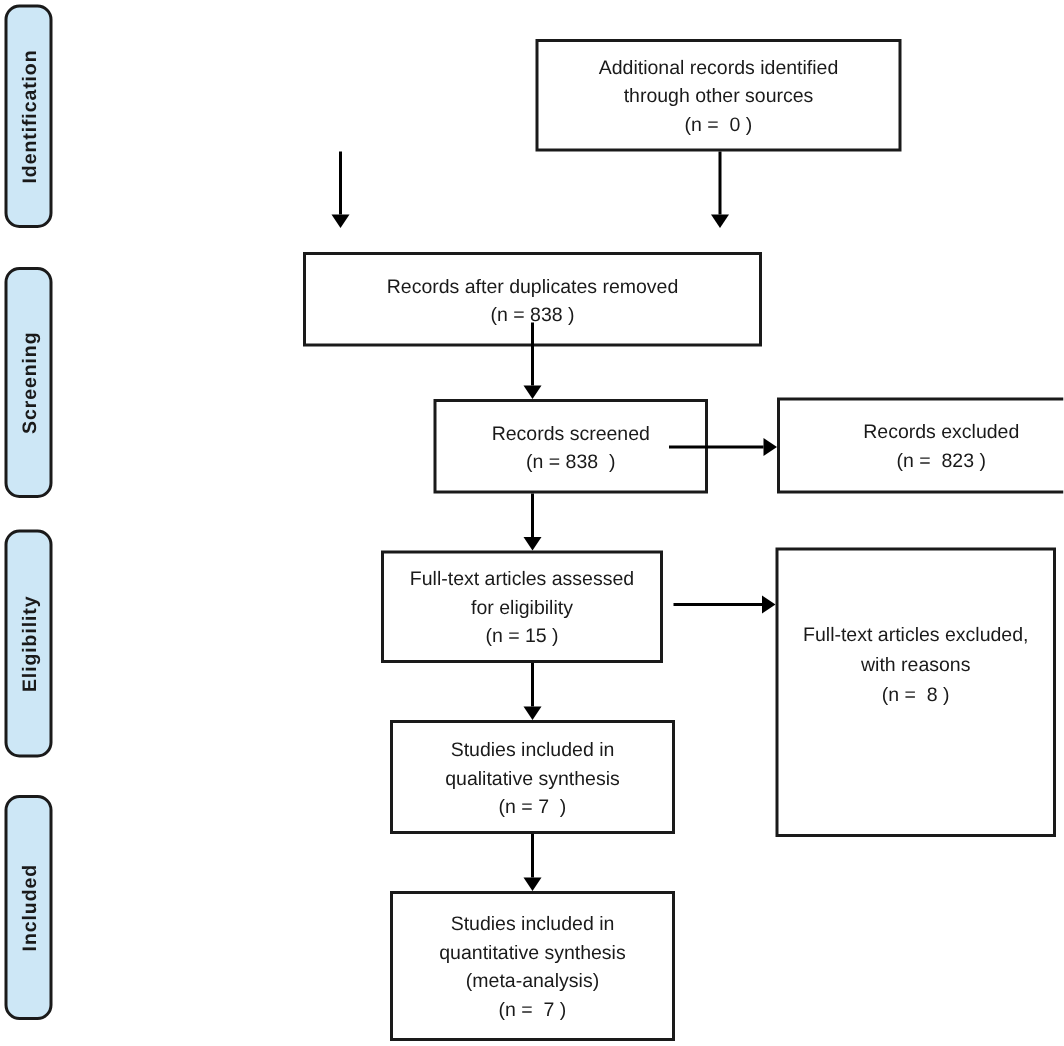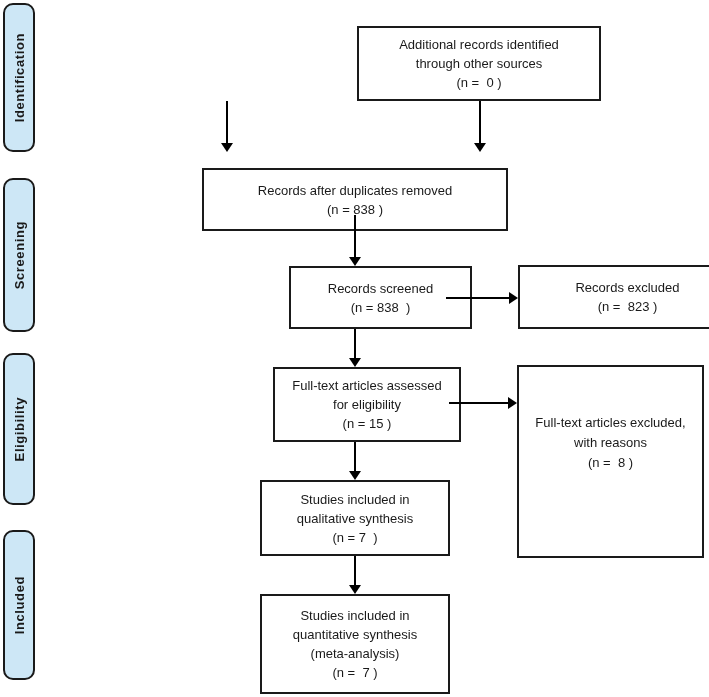--- a/index.html
+++ b/index.html
@@ -51,21 +51,21 @@
     text-align: center;
     font-size: 13px;
     line-height: 19px;
     white-space: pre-wrap;
   }
   .box-identified   { left: 91px;  top: 26px;  width: 244px; height: 75px; }
   .box-additional   { left: 357px; top: 26px;  width: 244px; height: 75px; }
   .box-duplicates   { left: 202px; top: 168px; width: 306px; height: 63px; }
   .box-screened     { left: 263px; top: 266px; width: 183px; height: 63px; margin-left: 26px; }
   .box-excluded     { left: 518px; top: 265px; width: 219px; height: 64px; }
-  .box-fulltext     { left: 273px; top: 367px; width: 188px; height: 75px; }
+  .box-fulltext     { left: 254px; top: 367px; width: 188px; height: 75px; }
   .box-ftexcluded   { left: 517px; top: 365px; width: 187px; height: 193px;
                       display: block; padding: 6px 8px; line-height: 20px; }
   .box-qualitative  { left: 260px; top: 480px; width: 190px; height: 76px; }
   .box-quantitative { left: 260px; top: 594px; width: 190px; height: 100px; }
 
   .ftex-header  { text-align: center; white-space: pre-wrap; }
   .ftex-reasons { text-align: left;   white-space: pre-wrap; }
 
   
   .arrow-v {

